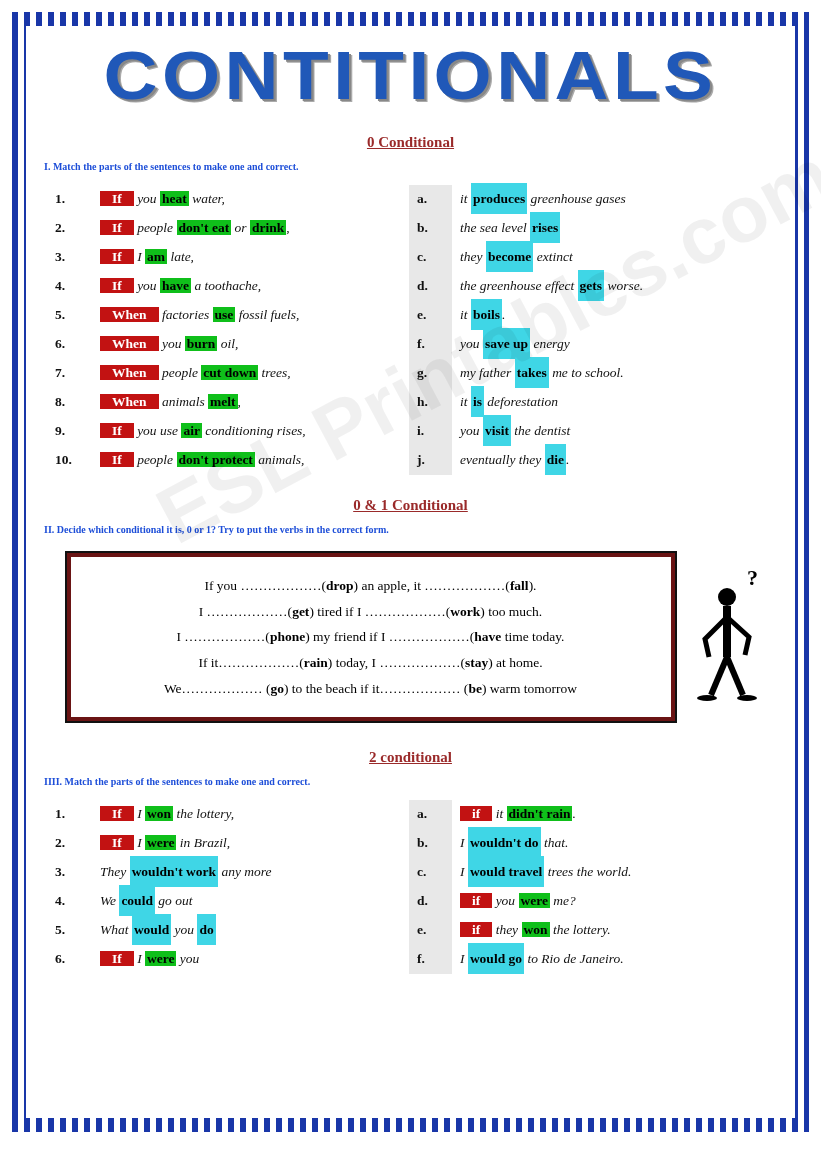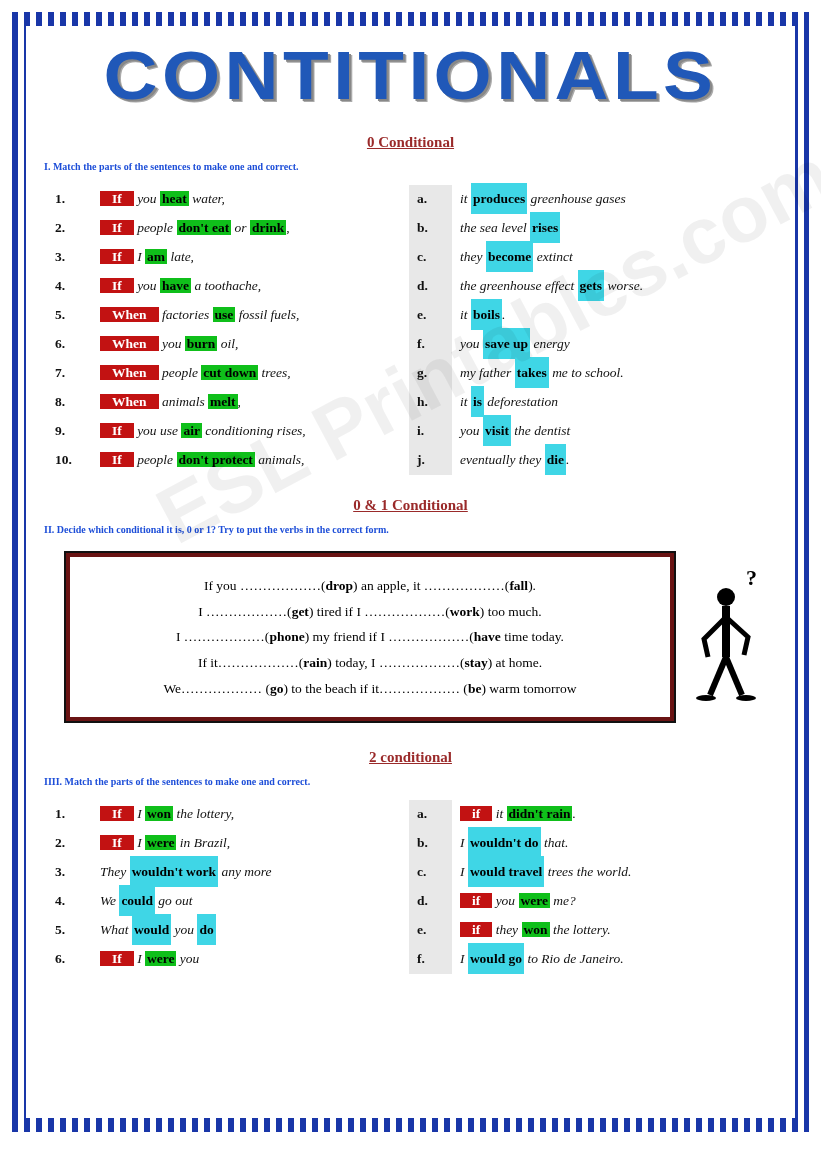--- a/index.html
+++ b/index.html
@@ -63,21 +63,21 @@
     vertical-align: middle;
     height: 22px;
   }
   .match-table td:nth-child(1) { width: 28px; font-weight: bold; font-style: normal; }
   .match-table td:nth-child(2) { width: 300px; }
   .match-table td:nth-child(3) { width: 26px; font-weight: bold; font-style: normal; background:#e8e8e8;}
   .match-table td:nth-child(4) { }
   .hl-red { background: #c21212; color: #fff; font-weight: bold; font-style: normal; padding: 0 12px; }
   .hl-grn { background: #0fbf1a; color: #000; font-weight: bold; font-style: normal; padding: 0 2px; }
   .hl-cyn { background: #3fd6e6; color: #000; font-weight: bold; font-style: normal; padding: 8px 2px; }
-  .box2-wrap { display:flex; align-items:center; gap:10px; }
+  .box2-wrap { display:flex; align-items:center; gap:10px;justify-content:center; }
   .box2 {
     border: 6px solid #6a1414;
     outline: 2px solid #111;
     outline-offset: -2px;
     padding: 16px 20px;
     margin: 6px 0 6px 20px;
     width: 560px;
     text-align: center;
     font-size: 13.5px;
     line-height: 1.9;

